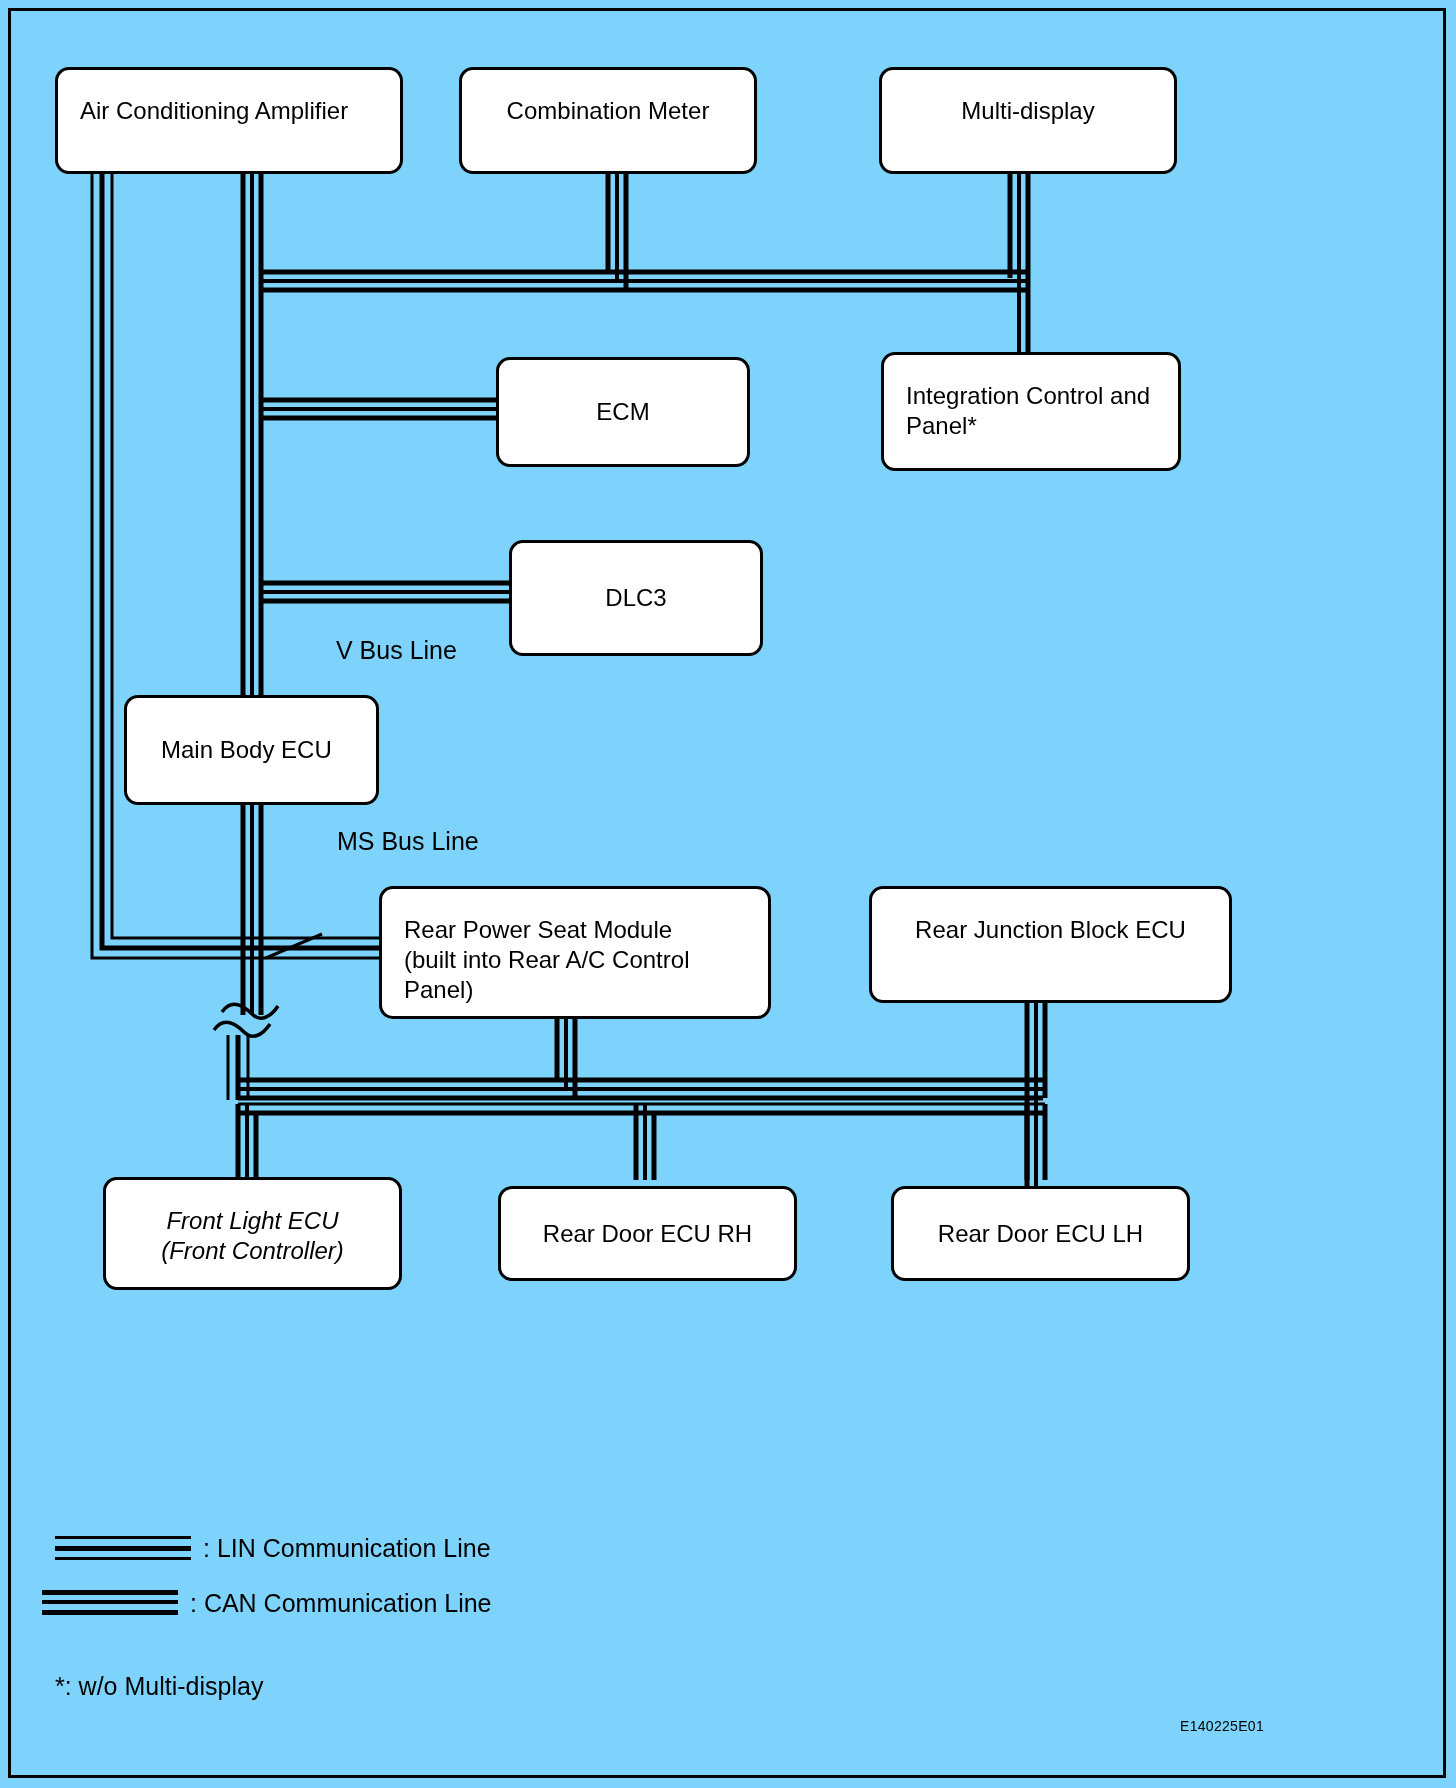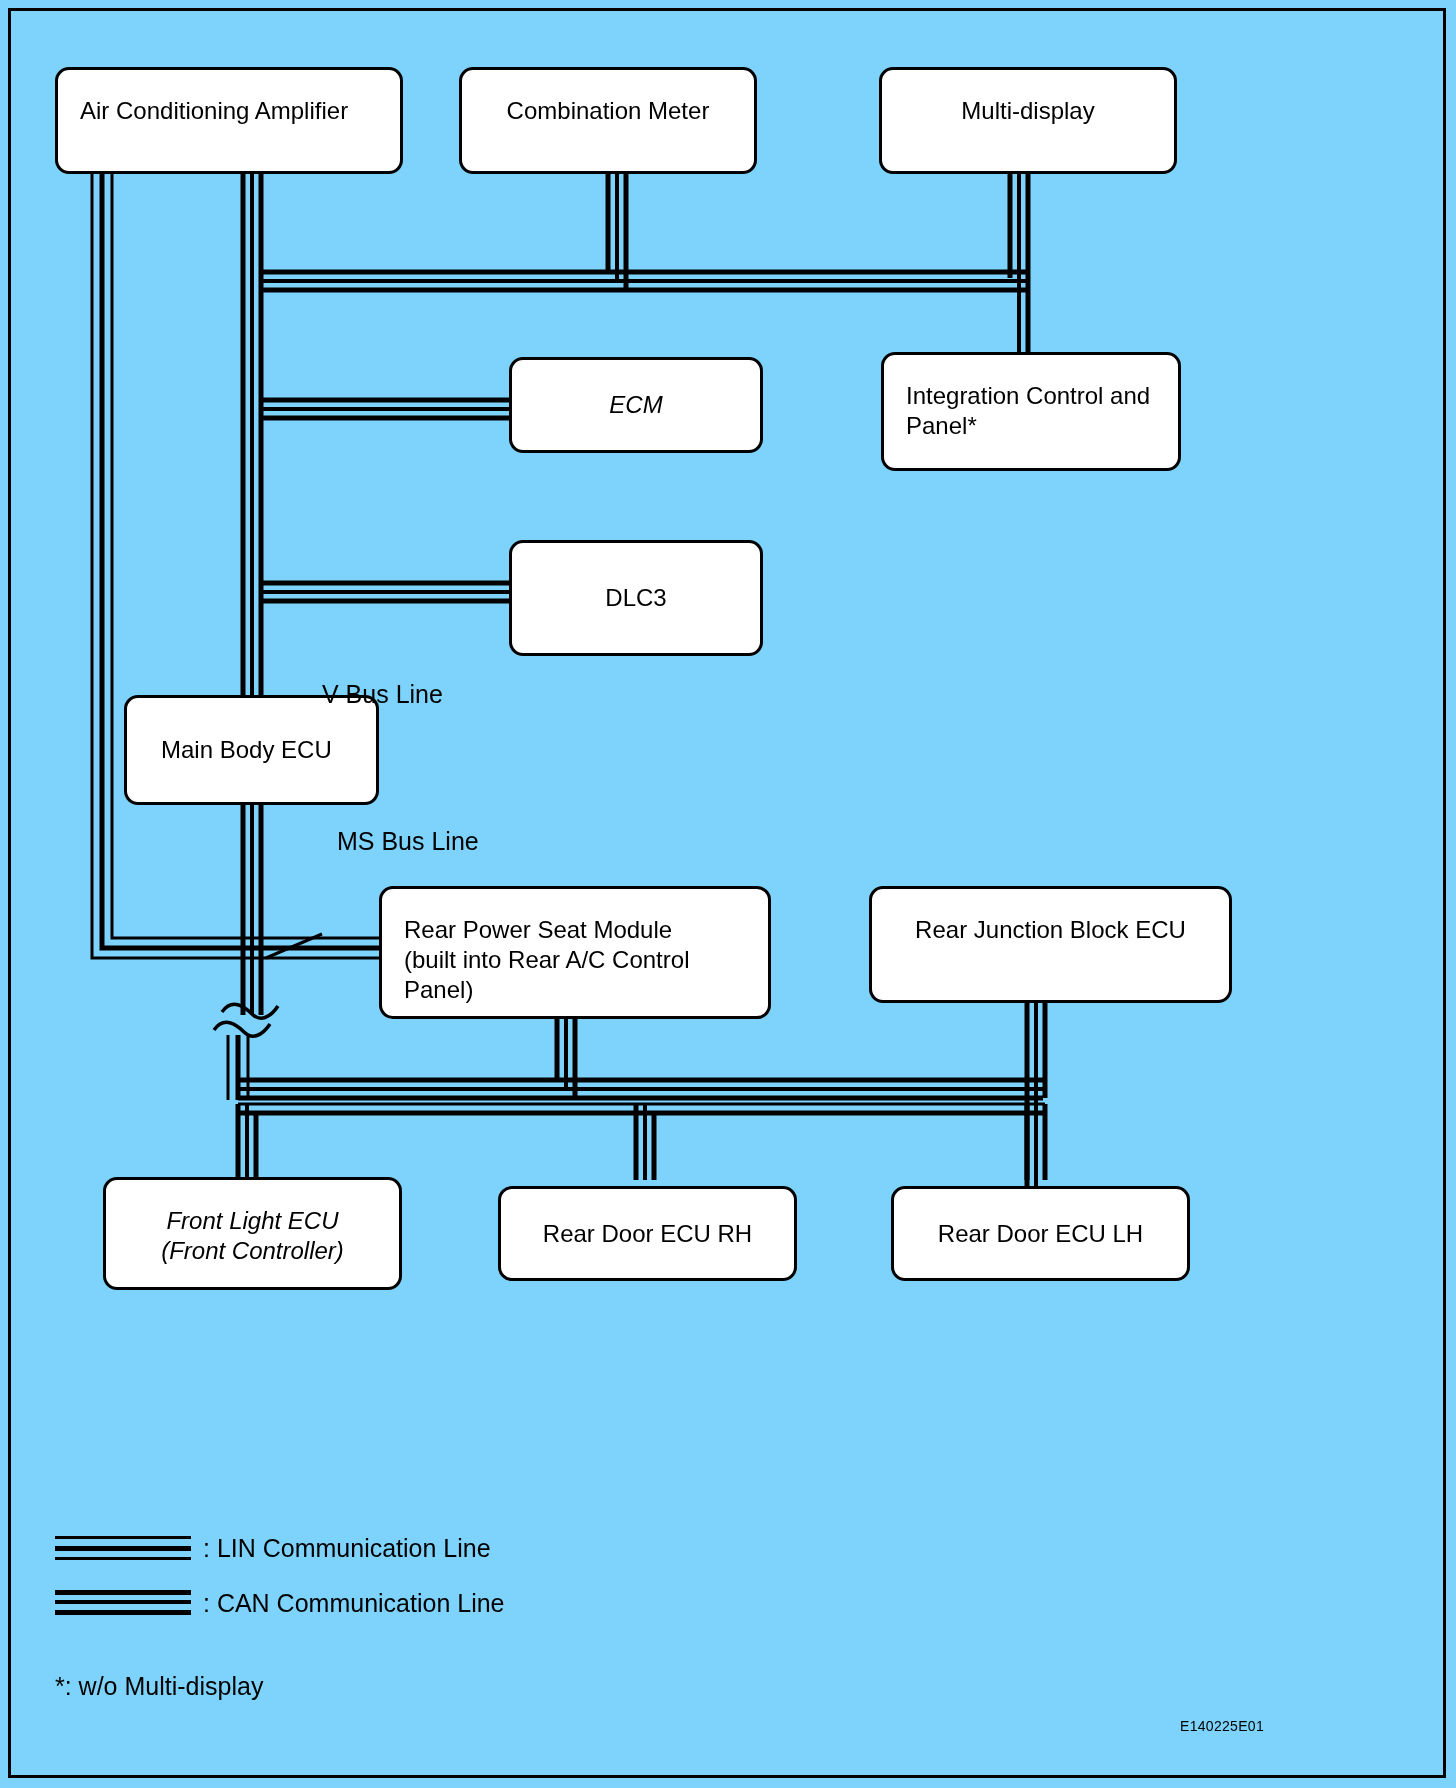--- a/index.html
+++ b/index.html
@@ -248,21 +248,21 @@
   </div>
 
   <div class="node topcenter" style="left:879px; top:67px; width:298px; height:107px;">
     <div class="node-label">Multi-display</div>
   </div>
 
   <div class="node topcenter" style="left:459px; top:67px; width:298px; height:107px;">
     <div class="node-label">Combination Meter</div>
   </div>
 
-  <div class="node center" style="left:509px; top:357px; width:254px; height:96px;font-style:italic;">
+  <div class="node center" style="left:496px; top:357px; width:254px; height:110px;">
     <div class="node-label">ECM</div>
   </div>
 
   <div class="node topleft" style="left:881px; top:352px; width:300px; height:119px;">
     <div class="node-label">Integration Control and
 Panel*</div>
   </div>
 
   <div class="node center" style="left:509px; top:540px; width:254px; height:116px;">
     <div class="node-label">DLC3</div>
@@ -287,34 +287,34 @@
   </div>
 
   <div class="node center" style="left:498px; top:1186px; width:299px; height:95px;">
     <div class="node-label">Rear Door ECU RH</div>
   </div>
 
   <div class="node center" style="left:891px; top:1186px; width:299px; height:95px;">
     <div class="node-label">Rear Door ECU LH</div>
   </div>
 
-  <div class="bus-label" style="left:322px; top:636px;margin-top:44px;">V Bus Line</div>
+  <div class="bus-label" style="left:336px; top:636px;">V Bus Line</div>
 
   <div class="bus-label" style="left:337px; top:827px;">MS Bus Line</div>
 
   <div class="legend-row" style="left:55px; top:1534px;">
     <span class="legend-sym lin-sym">
       <i></i>
         <i></i>
         <i></i>
     </span>
     <span class="legend-text">: LIN Communication Line</span>
   </div>
 
-  <div class="legend-row" style="left:55px; top:1589px;">
+  <div class="legend-row" style="left:42px; top:1589px;">
     <span class="legend-sym can-sym">
       <i></i>
         <i></i>
         <i></i>
     </span>
     <span class="legend-text">: CAN Communication Line</span>
   </div>
 
   <div class="footnote" style="left:55px; top:1672px;">*: w/o Multi-display</div>
 

